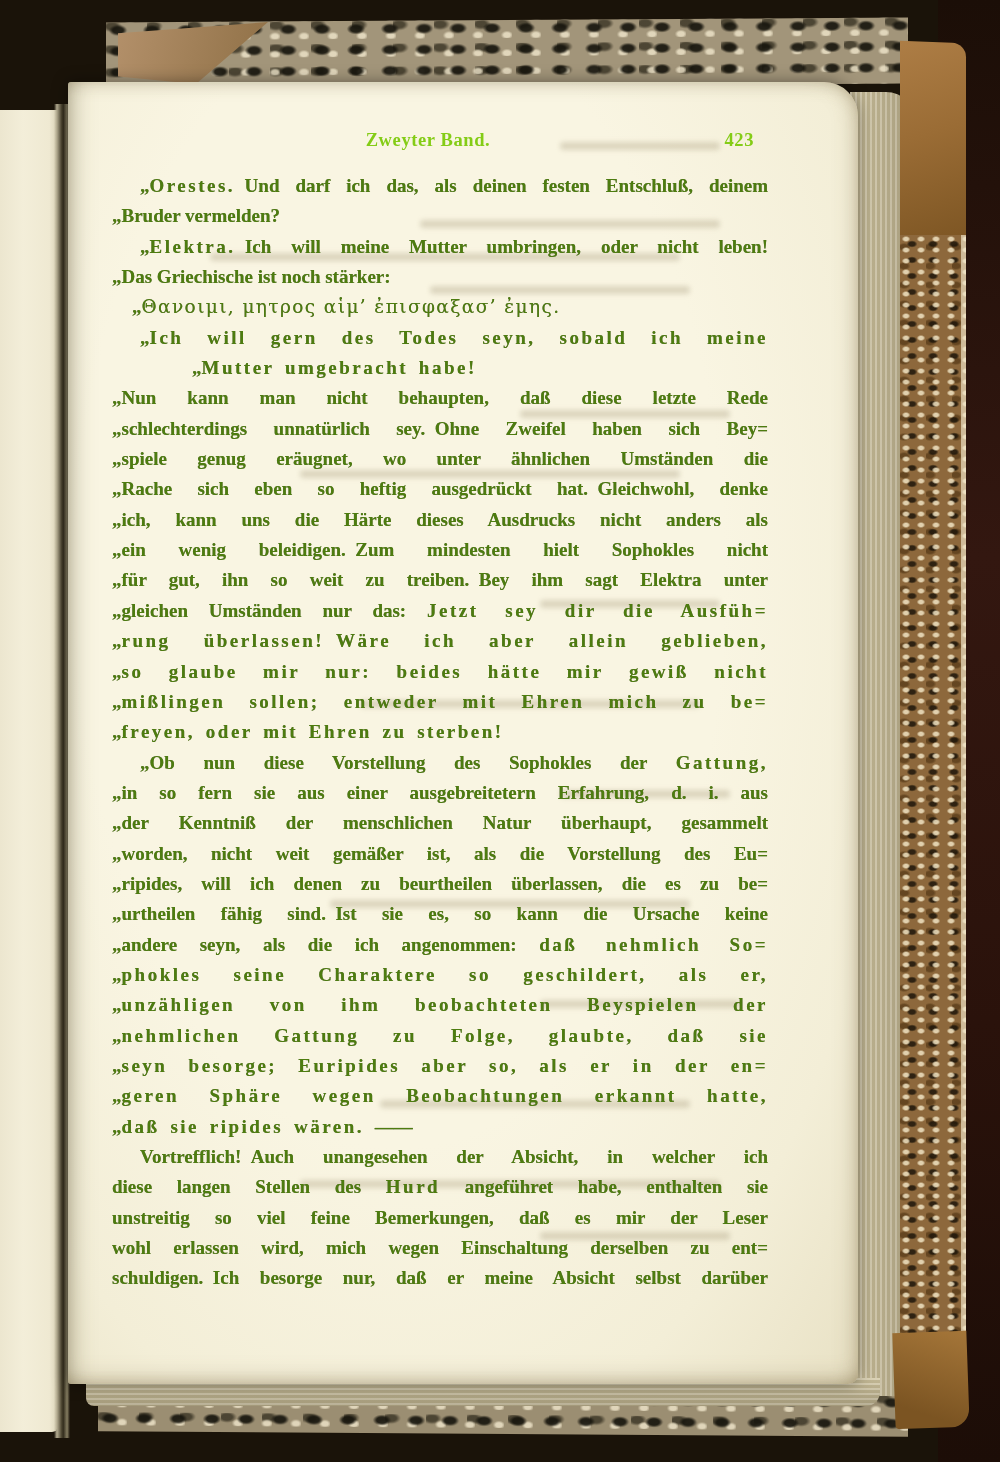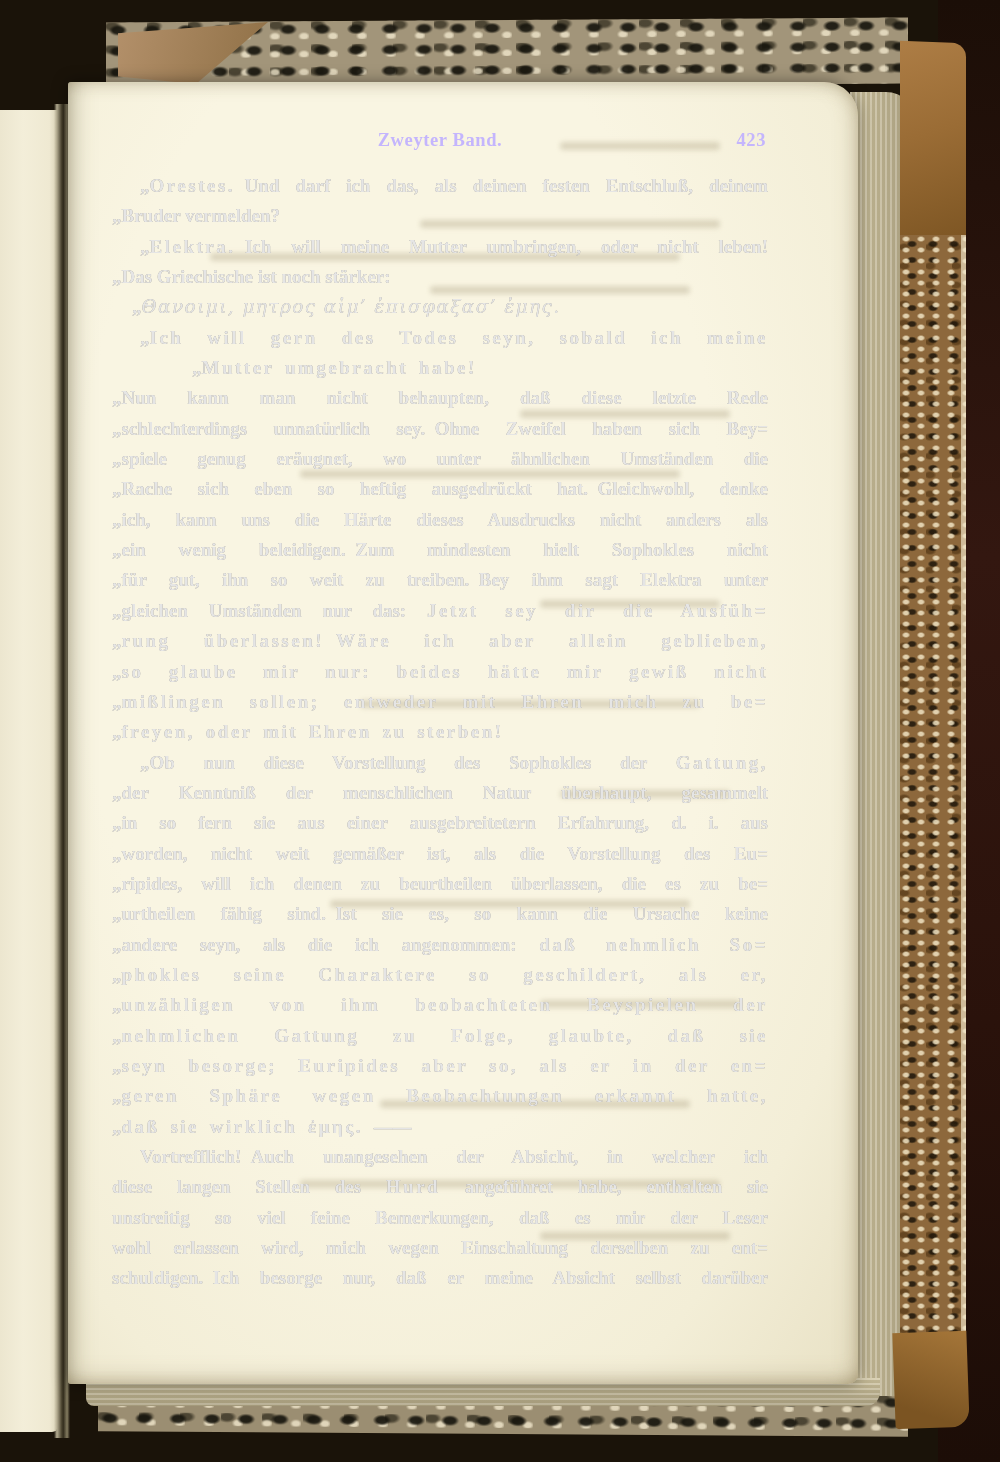--- a/index.html
+++ b/index.html
@@ -67,34 +67,34 @@
       0 0 16px rgba(0,0,0,.4),
       inset 18px 0 26px -18px rgba(90,80,50,.55),
       inset -14px 0 24px -16px rgba(120,100,60,.5),
       inset 0 -16px 26px -18px rgba(120,100,60,.55),
       inset 0 14px 20px -16px rgba(120,100,60,.35);}
 
   
   .content{position:absolute;inset:0;}
   .ghost{position:absolute;height:8px;border-radius:4px;
     background:rgba(156,143,108,.30);filter:blur(2.5px);}
-  .header-row{position:absolute;left:112px;top:130px;width:656px;height:26px;
-    color:#c4b5fd;font-weight:bold;font-size:18.5px;letter-spacing:.6px;}
+  .header-row{position:absolute;left:100px;top:130px;width:656px;height:26px;
+    color:#84cc16;font-weight:bold;font-size:18.5px;letter-spacing:.6px;}
   .running-title{position:absolute;left:0;right:0;text-align:center;}
   .page-number{position:absolute;right:2px;top:0;text-align:center;}
   .textblock{position:absolute;left:112px;top:171px;width:656px;
-    color:#e5e5e5;font-size:19px;font-weight:bold;
+    color:#4d7c0f;font-size:19px;font-weight:bold;
     text-shadow:0 0 .4px rgba(43,39,32,.55);}
   .line{height:30.35px;line-height:30.35px;text-align:left;}
   .line.j{text-align:justify;text-align-last:justify;}
   .line.i1{text-indent:28px;}
   .line.ig{text-indent:20px;}
   .line.i2{text-indent:80px;}
   .sp{letter-spacing:2.5px;word-spacing:3.5px;}
-  .gk{font-family:"DejaVu Serif",serif;font-style:italic;font-weight:normal;
+  .gk{font-family:"DejaVu Serif",serif;font-weight:normal;
       letter-spacing:1.4px;font-size:18.5px;}
 </style>
 </head>
 <body>
 
 <div class="scene">
 
   <div class="bg-right-tint"></div>
   <div class="marble-top"></div>
   <div class="wedge-top-left"></div>
@@ -144,32 +144,32 @@
         <div class="line j"><span>„Rache sich eben so heftig ausgedrückt hat. Gleichwohl, denke</span></div>
         <div class="line j"><span>„ich, kann uns die Härte dieses Ausdrucks nicht anders als</span></div>
         <div class="line j"><span>„ein wenig beleidigen. Zum mindesten hielt Sophokles nicht</span></div>
         <div class="line j"><span>„für gut, ihn so weit zu treiben. Bey ihm sagt Elektra unter</span></div>
         <div class="line j"><span>„gleichen Umständen nur das: </span><span class="sp">Jetzt sey dir die Ausfüh=</span></div>
         <div class="line j"><span>„</span><span class="sp">rung überlassen! Wäre ich aber allein geblieben,</span></div>
         <div class="line j"><span>„</span><span class="sp">so glaube mir nur: beides hätte mir gewiß nicht</span></div>
         <div class="line j"><span>„</span><span class="sp">mißlingen sollen; entweder mit Ehren mich zu be=</span></div>
         <div class="line"><span>„</span><span class="sp">freyen, oder mit Ehren zu sterben!</span></div>
         <div class="line j i1"><span>„Ob nun diese Vorstellung des Sophokles der </span><span class="sp">Gattung,</span></div>
+        <div class="line j"><span>„in so fern sie aus einer ausgebreitetern Erfahrung, d. i. aus</span></div>
         <div class="line j"><span>„der Kenntniß der menschlichen Natur überhaupt, gesammelt</span></div>
-        <div class="line j"><span>„in so fern sie aus einer ausgebreitetern Erfahrung, d. i. aus</span></div>
         <div class="line j"><span>„worden, nicht weit gemäßer ist, als die Vorstellung des Eu=</span></div>
         <div class="line j"><span>„ripides, will ich denen zu beurtheilen überlassen, die es zu be=</span></div>
         <div class="line j"><span>„urtheilen fähig sind. Ist sie es, so kann die Ursache keine</span></div>
         <div class="line j"><span>„andere seyn, als die ich angenommen: </span><span class="sp">daß nehmlich So=</span></div>
         <div class="line j"><span>„</span><span class="sp">phokles seine Charaktere so geschildert, als er,</span></div>
         <div class="line j"><span>„</span><span class="sp">unzähligen von ihm beobachteten Beyspielen der</span></div>
         <div class="line j"><span>„</span><span class="sp">nehmlichen Gattung zu Folge, glaubte, daß sie</span></div>
         <div class="line j"><span>„</span><span class="sp">seyn besorge; Euripides aber so, als er in der en=</span></div>
         <div class="line j"><span>„</span><span class="sp">geren Sphäre wegen Beobachtungen erkannt hatte,</span></div>
-        <div class="line"><span>„</span><span class="sp">daß sie wirklich ἐμης. </span><span>——</span></div>
+        <div class="line"><span>„</span><span class="sp">daß sie ripides wären. </span><span>——</span></div>
         <div class="line j i1"><span>Vortrefflich! Auch unangesehen der Absicht, in welcher ich</span></div>
         <div class="line j"><span>diese langen Stellen des </span><span class="sp">Hurd</span><span> angeführet habe, enthalten sie</span></div>
         <div class="line j"><span>unstreitig so viel feine Bemerkungen, daß es mir der Leser</span></div>
         <div class="line j"><span>wohl erlassen wird, mich wegen Einschaltung derselben zu ent=</span></div>
         <div class="line j"><span>schuldigen. Ich besorge nur, daß er meine Absicht selbst darüber</span></div>
       </div>
   </div>
 </div>
 
 </body></html>

